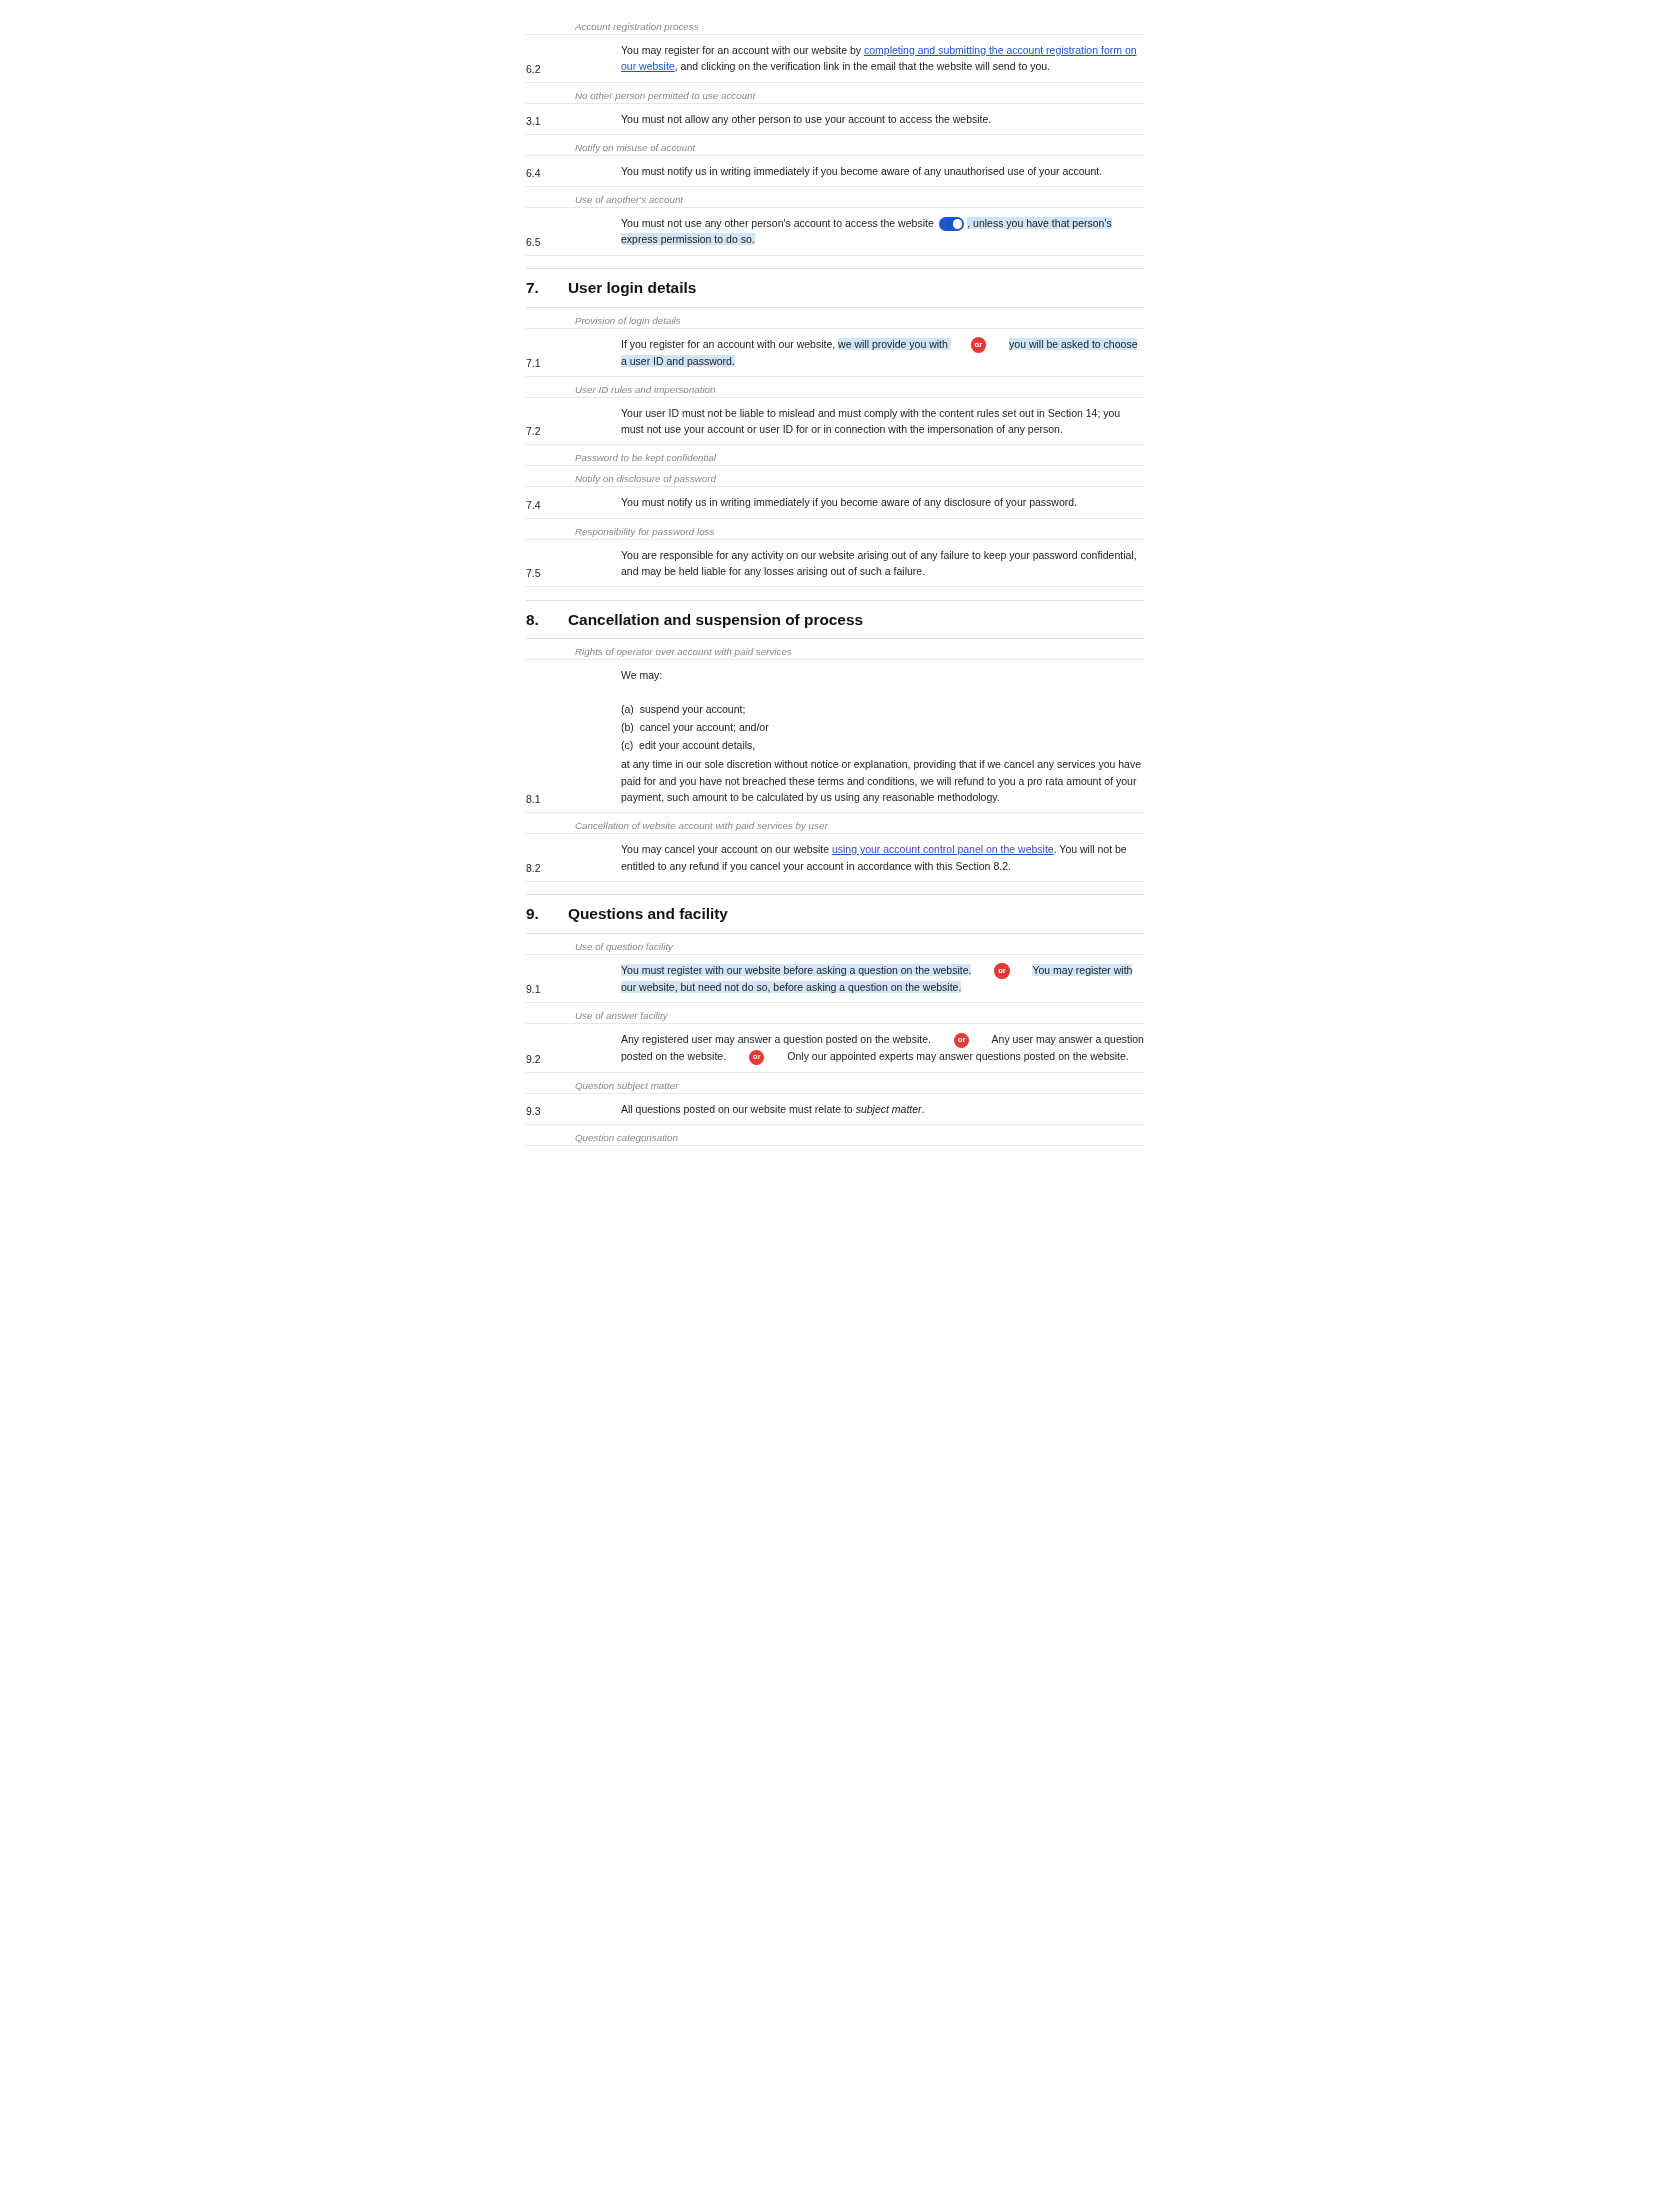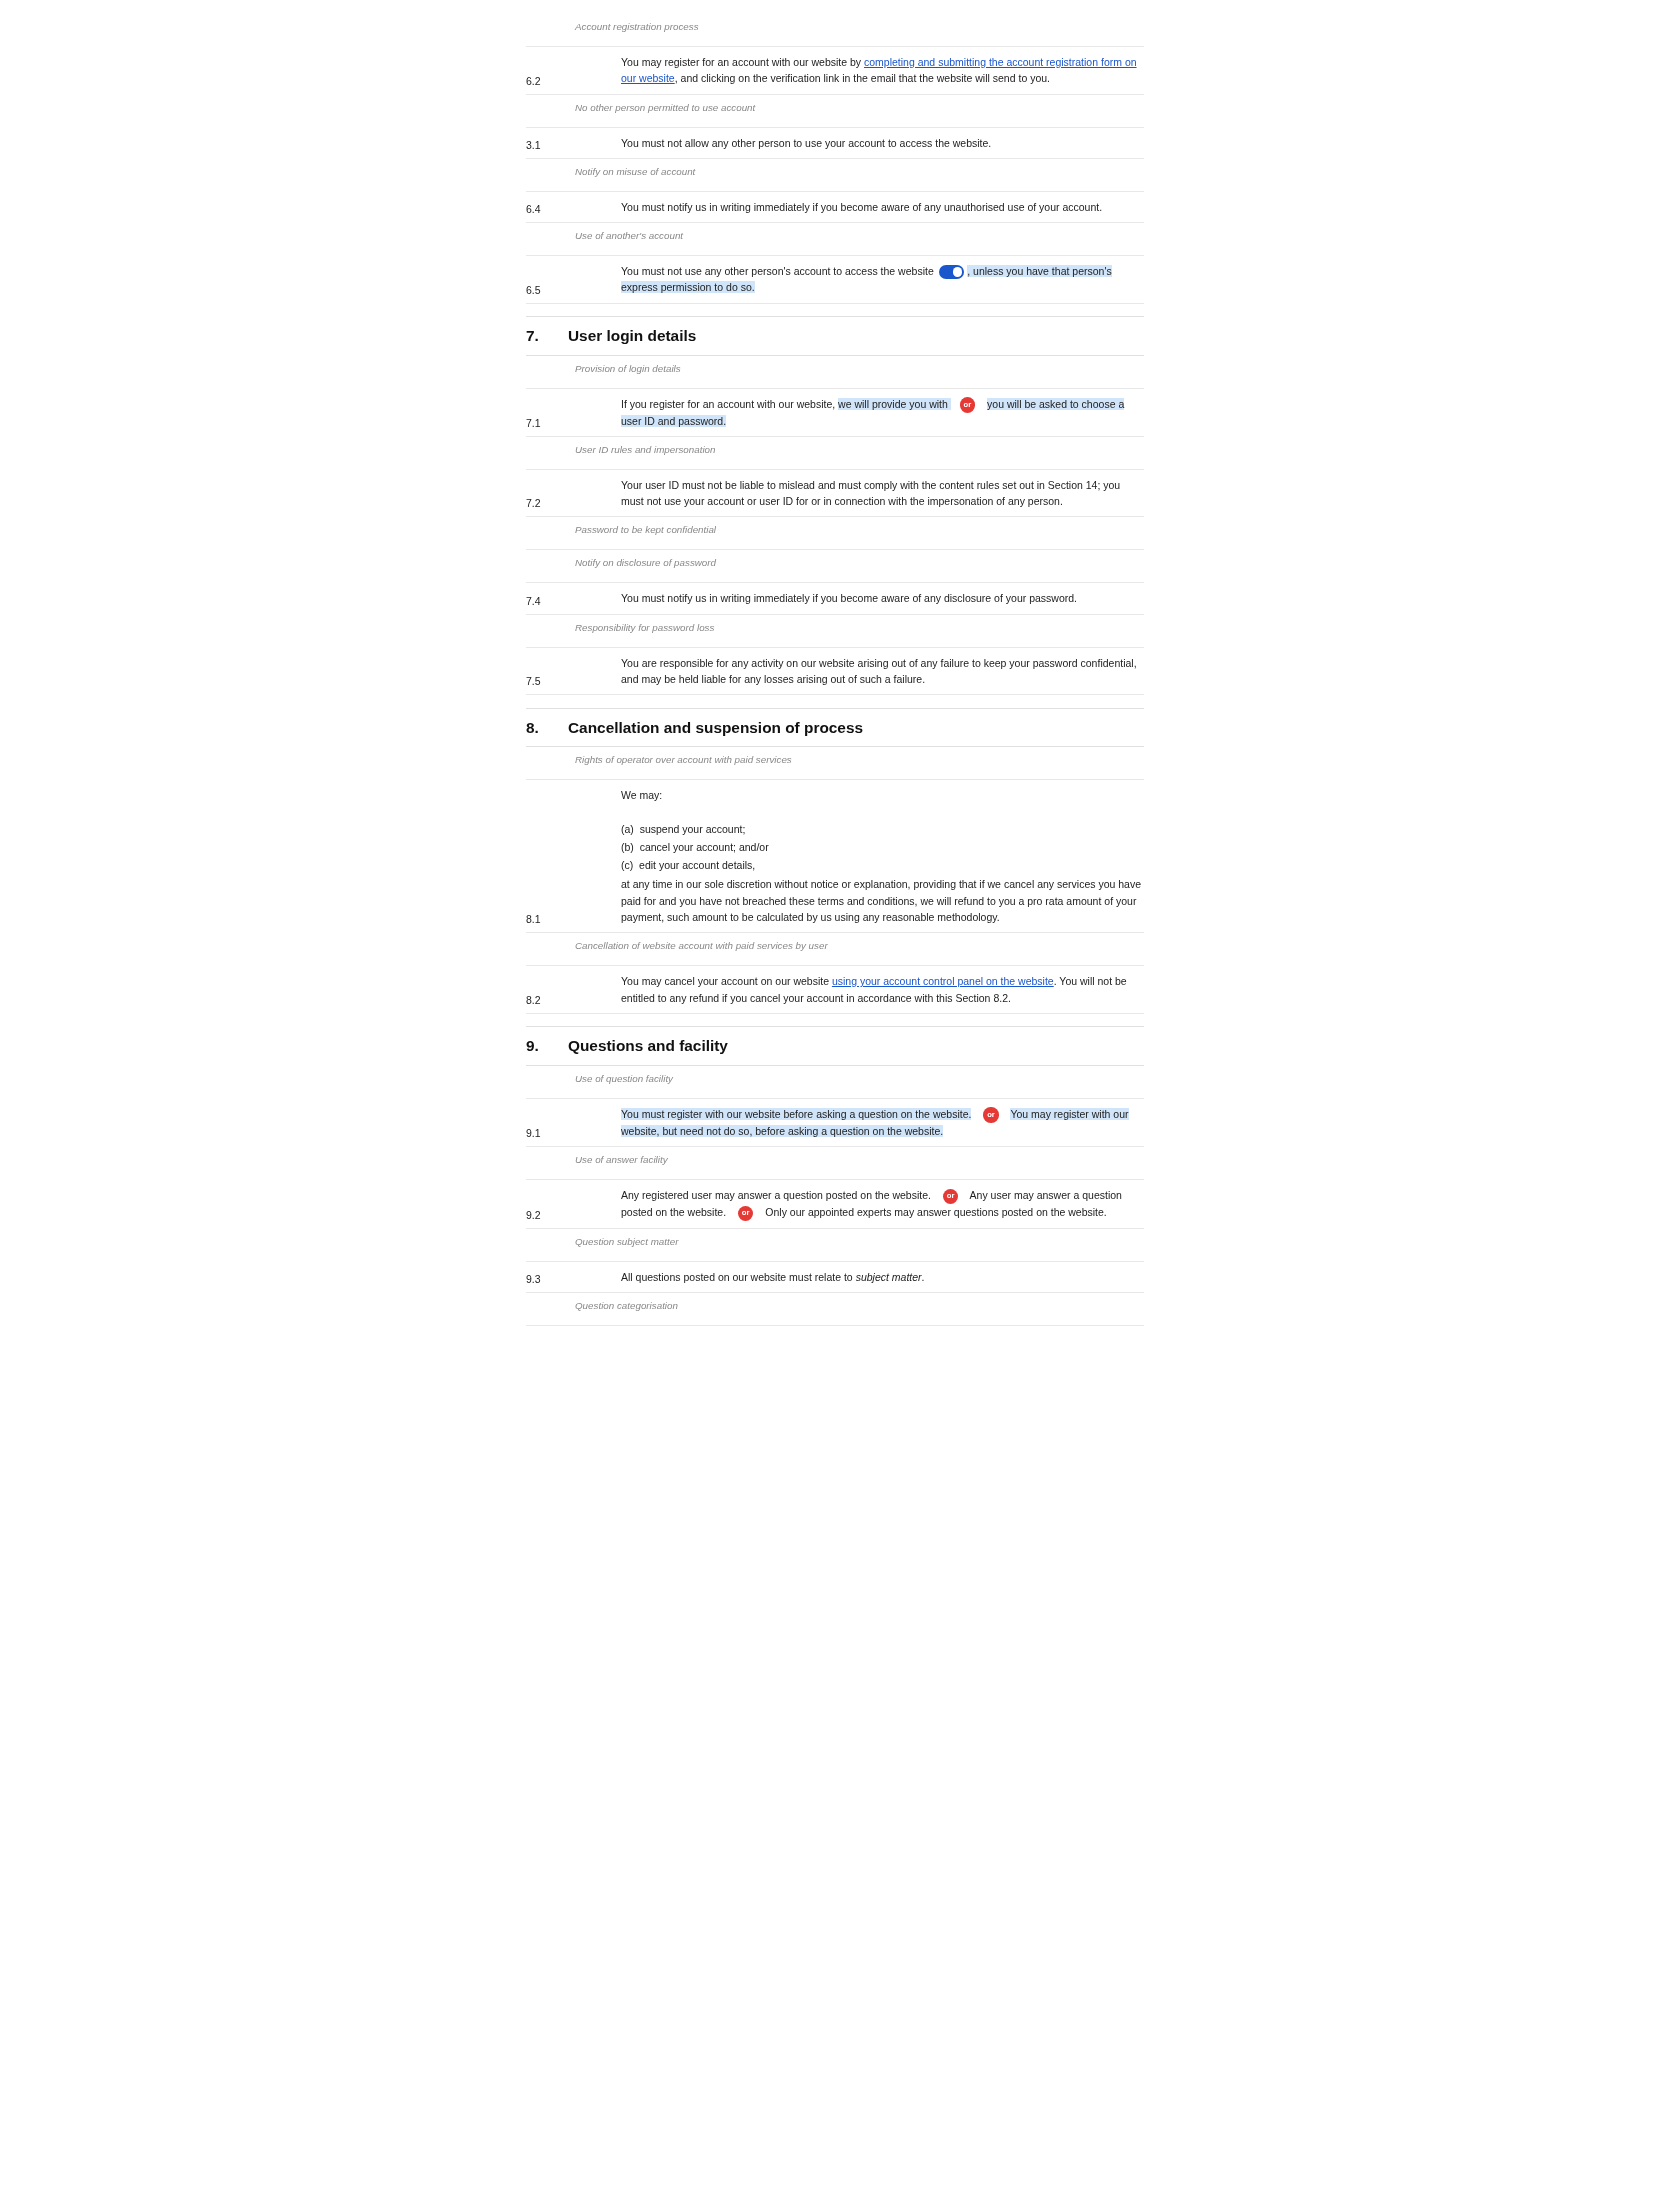--- a/index.html
+++ b/index.html
@@ -35,21 +35,21 @@
       font-weight: bold;
       color: #111;
     }
     .subsection {
       margin: 0 0 0 0;
     }
     .subsection-label {
       color: #888;
       font-style: italic;
       font-size: 9.8px;
-      padding: 7px 0 14px 49px;
+      padding: 7px 0 2px 49px;
       border-bottom: 0.7px solid #e8e8e8;
       display: block;
     }
     .subsection-row {
       display: flex;
       align-items: flex-end;
       padding: 7px 0 7px 0;
       border-bottom: 0.7px solid #e8e8e8;
       gap: 46px;
     }
@@ -77,21 +77,21 @@
       display: inline-flex;
       align-items: center;
       justify-content: center;
       background: #e53935;
       color: #fff;
       border-radius: 50%;
       width: 15.4px;
       height: 15.4px;
       font-size: 7.7px;
       font-weight: bold;
-      margin: 0 9px;
+      margin: 0 20px;
       vertical-align: middle;
       flex-shrink: 0;
     }
     .toggle-switch {
       display: inline-flex;
       align-items: center;
       vertical-align: middle;
       margin: 0 2.8px;
     }
     .toggle-track {

